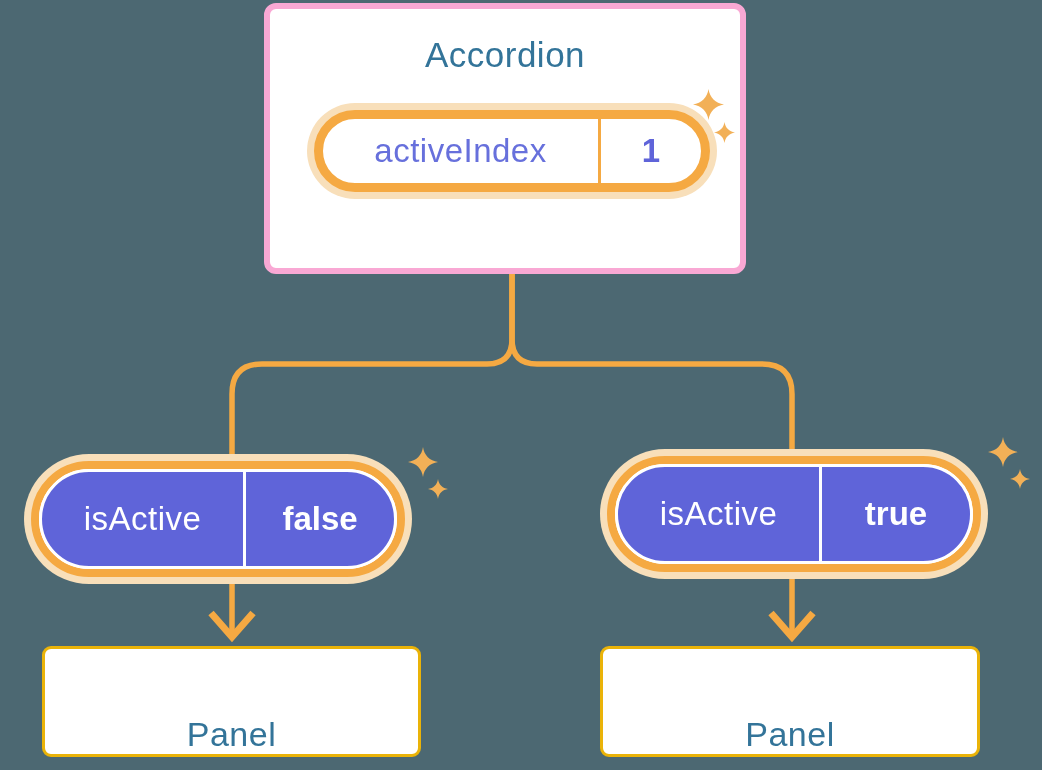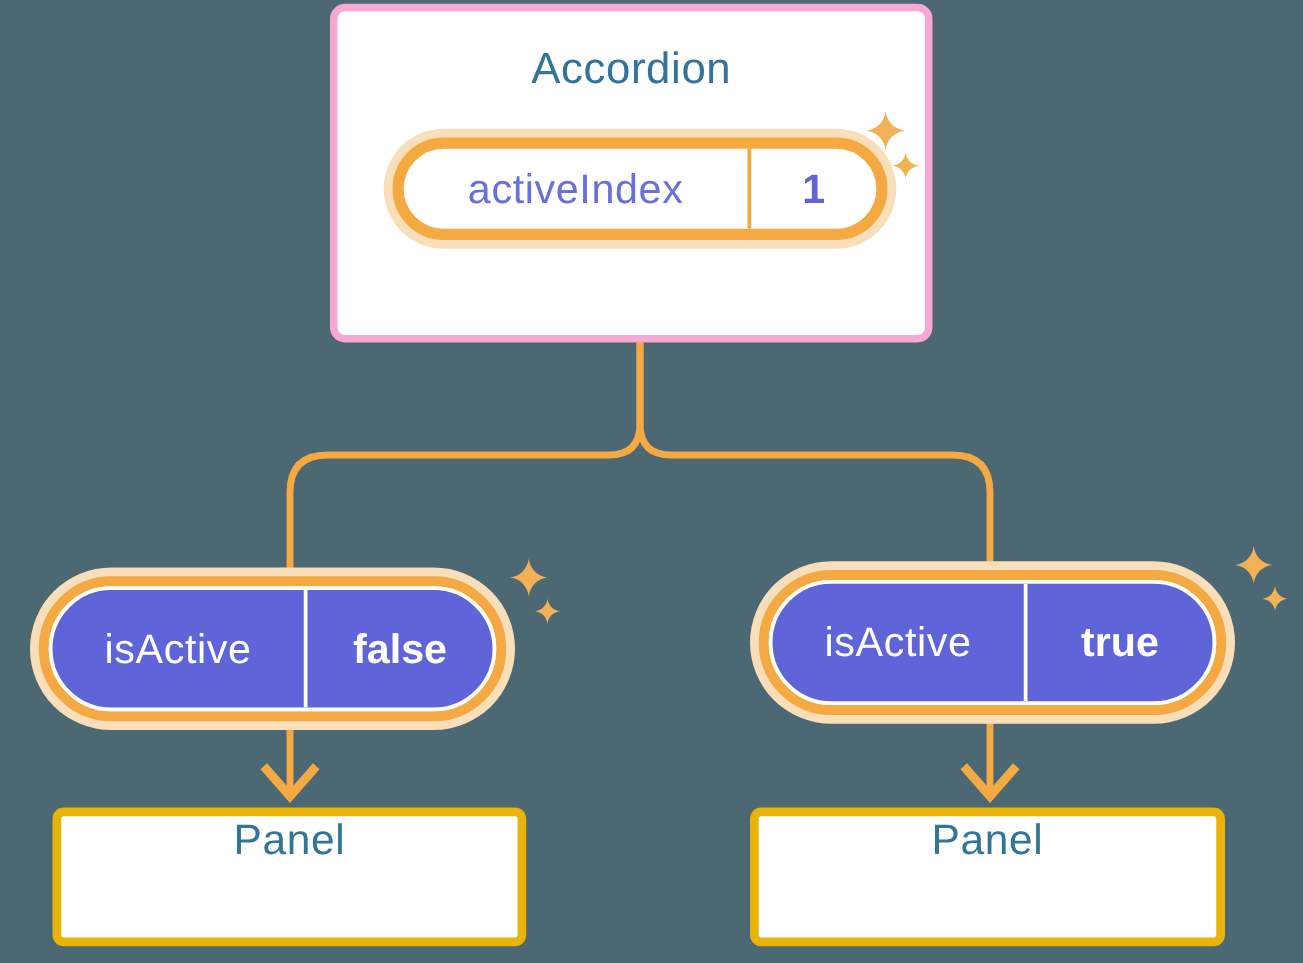--- a/index.html
+++ b/index.html
@@ -95,23 +95,23 @@
     color: #ffffff;
   }
   .state-pill.left  { left: 31px;  top: 461px; width: 374px; height: 116px; }
   .state-pill.right { left: 607px; top: 456px; width: 374px; height: 116px; }
 
   
   .panel-card {
     position: absolute;
     box-sizing: border-box;
     background: #ffffff;
-    border: 7px solid #eab308;
+    border: 3px solid #eab308;
     border-radius: 9px;
-    display: flex; align-items: flex-start; justify-content: center;
+    display: flex; align-items: flex-end; justify-content: center;
     font-size: 34px;
     font-weight: 500;
     color: #337499;
     letter-spacing: 0.5px;
   }
   .panel-card.left  { left: 42px;  top: 646px; width: 379px; height: 111px; }
   .panel-card.right { left: 600px; top: 646px; width: 380px; height: 111px; }
 
   
   .sparkle { position: absolute; display: block; line-height: 0; }

